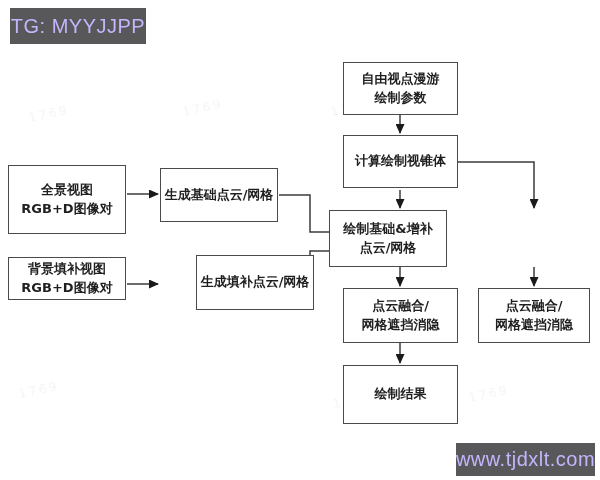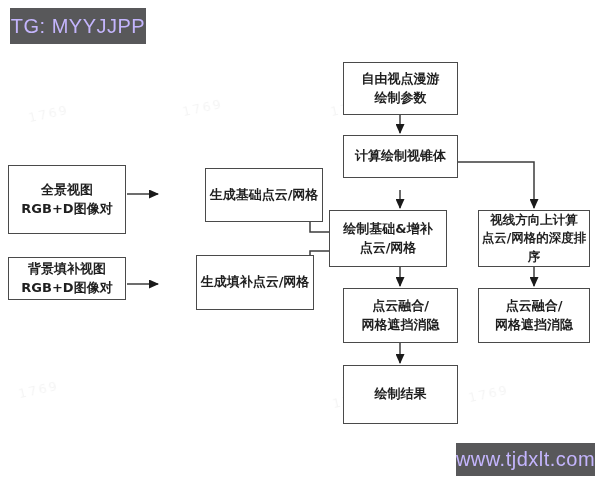--- a/index.html
+++ b/index.html
@@ -37,24 +37,24 @@
     justify-content: center;
     text-align: center;
     color: #1f1f1f;
     font-size: 13px;
     font-weight: 600;
     line-height: 1.45;
     z-index: 2;
   }
   #node-panorama-input        { left:   8px; top: 165px; width: 118px; height: 69px; }
   #node-bgfill-input          { left:   8px; top: 257px; width: 118px; height: 43px; }
-  #node-gen-base-cloud        { left: 160px; top: 168px; width: 118px; height: 54px; margin-left: 45px; }
+  #node-gen-base-cloud        { left: 160px; top: 168px; width: 118px; height: 54px; }
   #node-gen-fill-cloud        { left: 160px; top: 255px; width: 118px; height: 55px; margin-left: 36px; }
   #node-free-viewpoint        { left: 343px; top:  62px; width: 115px; height: 53px; }
-  #node-compute-frustum       { left: 343px; top: 135px; width: 115px; height: 43px; }
+  #node-compute-frustum       { left: 343px; top: 135px; width: 115px; height: 53px; }
   #node-render-base-supp      { left: 329px; top: 210px; width: 118px; height: 57px; }
   #node-depth-sort            { left: 478px; top: 210px; width: 112px; height: 57px; font-size: 12.5px; }
   #node-fusion-left           { left: 343px; top: 288px; width: 115px; height: 55px; }
   #node-fusion-right          { left: 478px; top: 288px; width: 112px; height: 55px; }
   #node-render-result         { left: 343px; top: 365px; width: 115px; height: 59px; }
 
   svg.connectors {
     position: absolute;
     left: 0; top: 0;
     width: 600px; height: 480px;
@@ -139,24 +139,20 @@
 
   <div class="node" id="node-compute-frustum">
     <span>计算绘制视锥体</span>
   </div>
 
   <div class="node" id="node-render-base-supp">
     <span>绘制基础&amp;增补</span>
     <span>点云/网格</span>
   </div>
 
-  <div class="node" id="node-depth-sort">
-    <span>视线方向上计算</span>
-    <span>点云/网格的深度排序</span>
-  </div>
 
   <div class="node" id="node-fusion-left">
     <span>点云融合/</span>
     <span>网格遮挡消隐</span>
   </div>
 
   <div class="node" id="node-fusion-right">
     <span>点云融合/</span>
     <span>网格遮挡消隐</span>
   </div>

